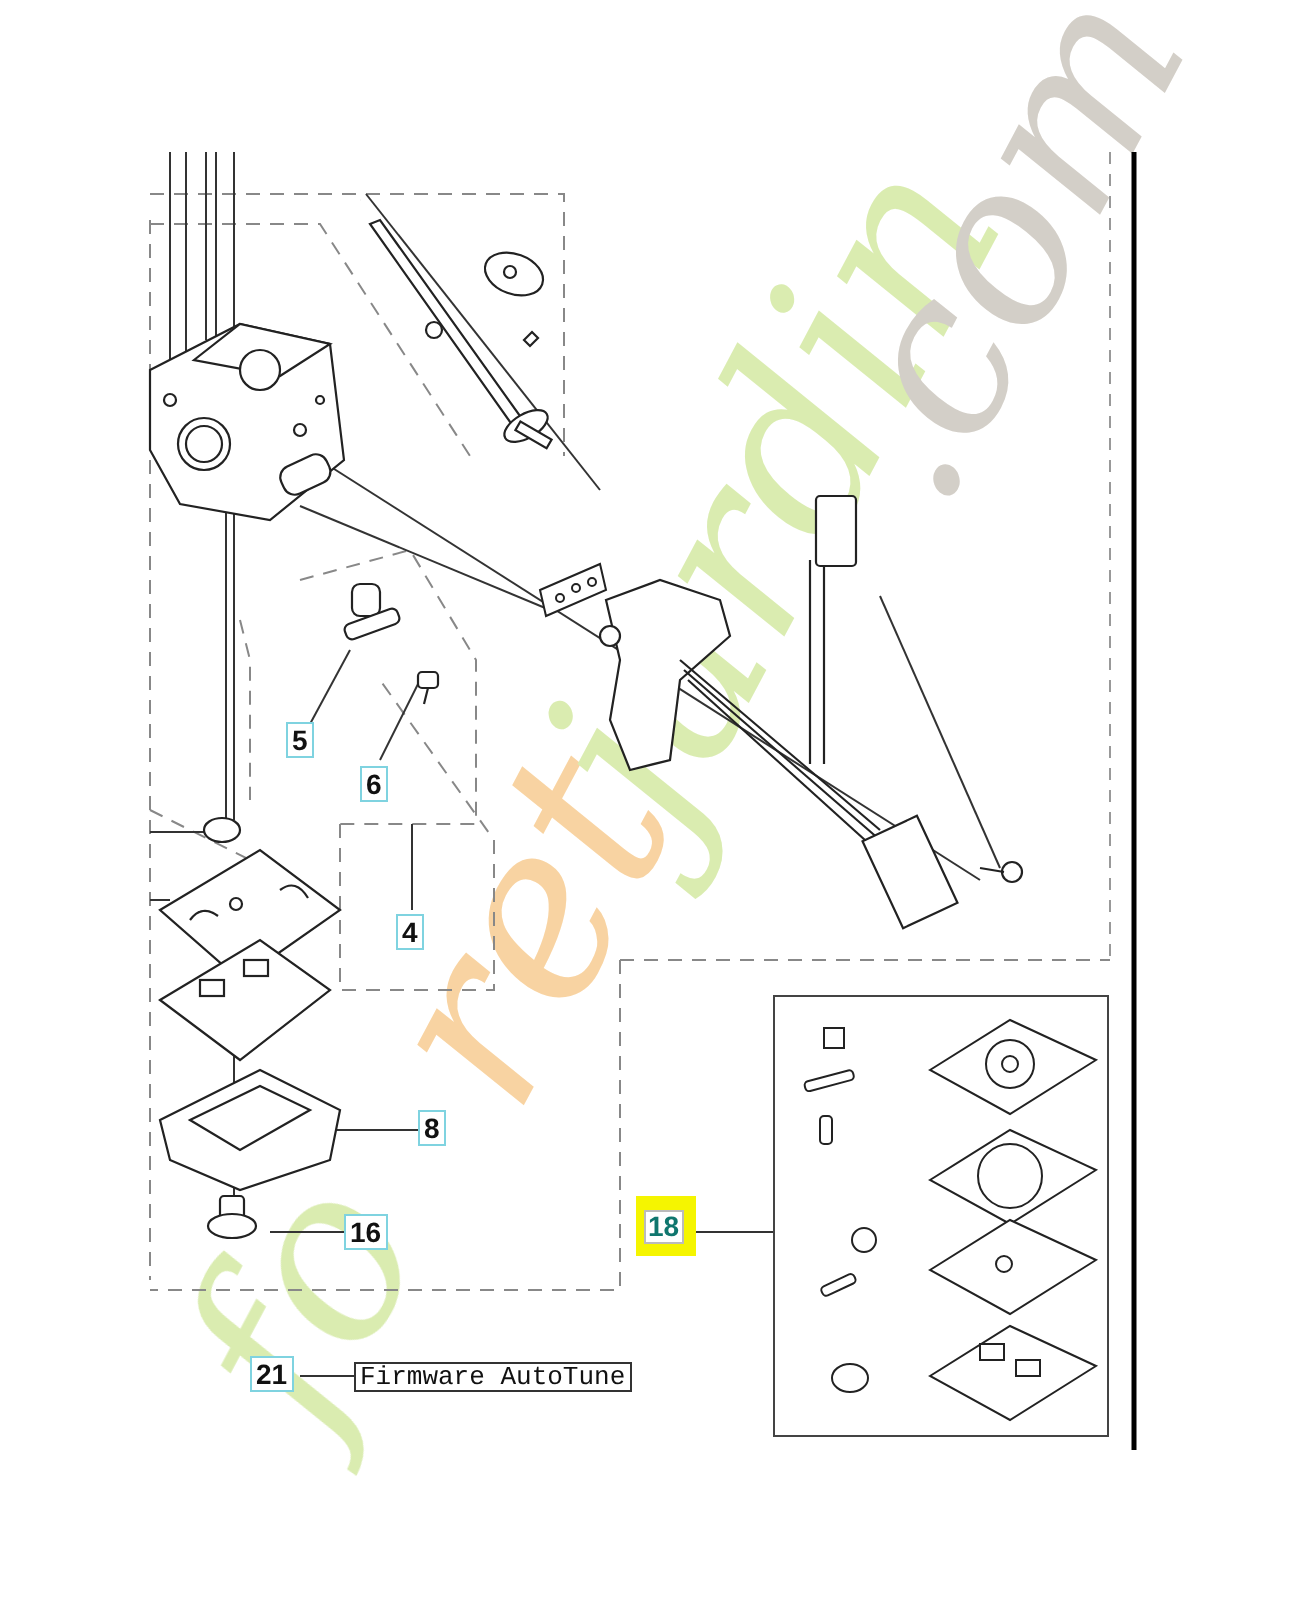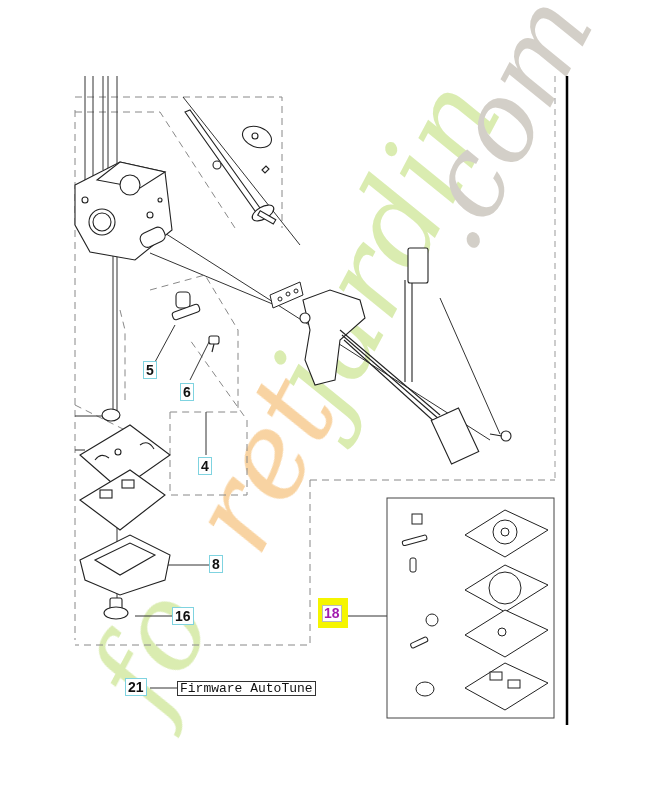--- a/index.html
+++ b/index.html
@@ -4,21 +4,21 @@
 <style>
   html, body { margin: 0; padding: 0; background: #ffffff; }
   body { width: 652px; height: 800px; position: relative; overflow: hidden;
          font-family: "Liberation Sans", sans-serif; }
   #canvas { position: absolute; left: 0; top: 0; width: 652px; height: 800px; }
   .lbl { position: absolute; font-family: "Liberation Sans", sans-serif; font-weight: bold;
          font-size: 14px; color: #111; border: 1px solid #7fd3e0; background: #fff;
          padding: 0 2px; line-height: 16px; }
   .lbl-yellow { position: absolute; background: #f5f500; width: 30px; height: 30px; }
   .lbl-yellow span { position: absolute; left: 4px; top: 7px; background: #fff; border: 1px solid #bbb;
-         font-weight: bold; font-size: 14px; line-height: 15px; padding: 0 1px; color: #a21caf; }
+         font-weight: bold; font-size: 14px; line-height: 15px; padding: 0 1px; color: #0f766e; }
   .note { position: absolute; font-family: Liberation Mono, monospace; font-size: 13px;
           border: 1px solid #333; padding: 0 2px; line-height: 13px; color: #111; background:#fff; }
 </style>
 </head>
 <body>
 
 <div id="canvas">
 <svg width="652" height="800" viewBox="0 0 652 800" xmlns="http://www.w3.org/2000/svg">
 
   <g opacity="0.9">

